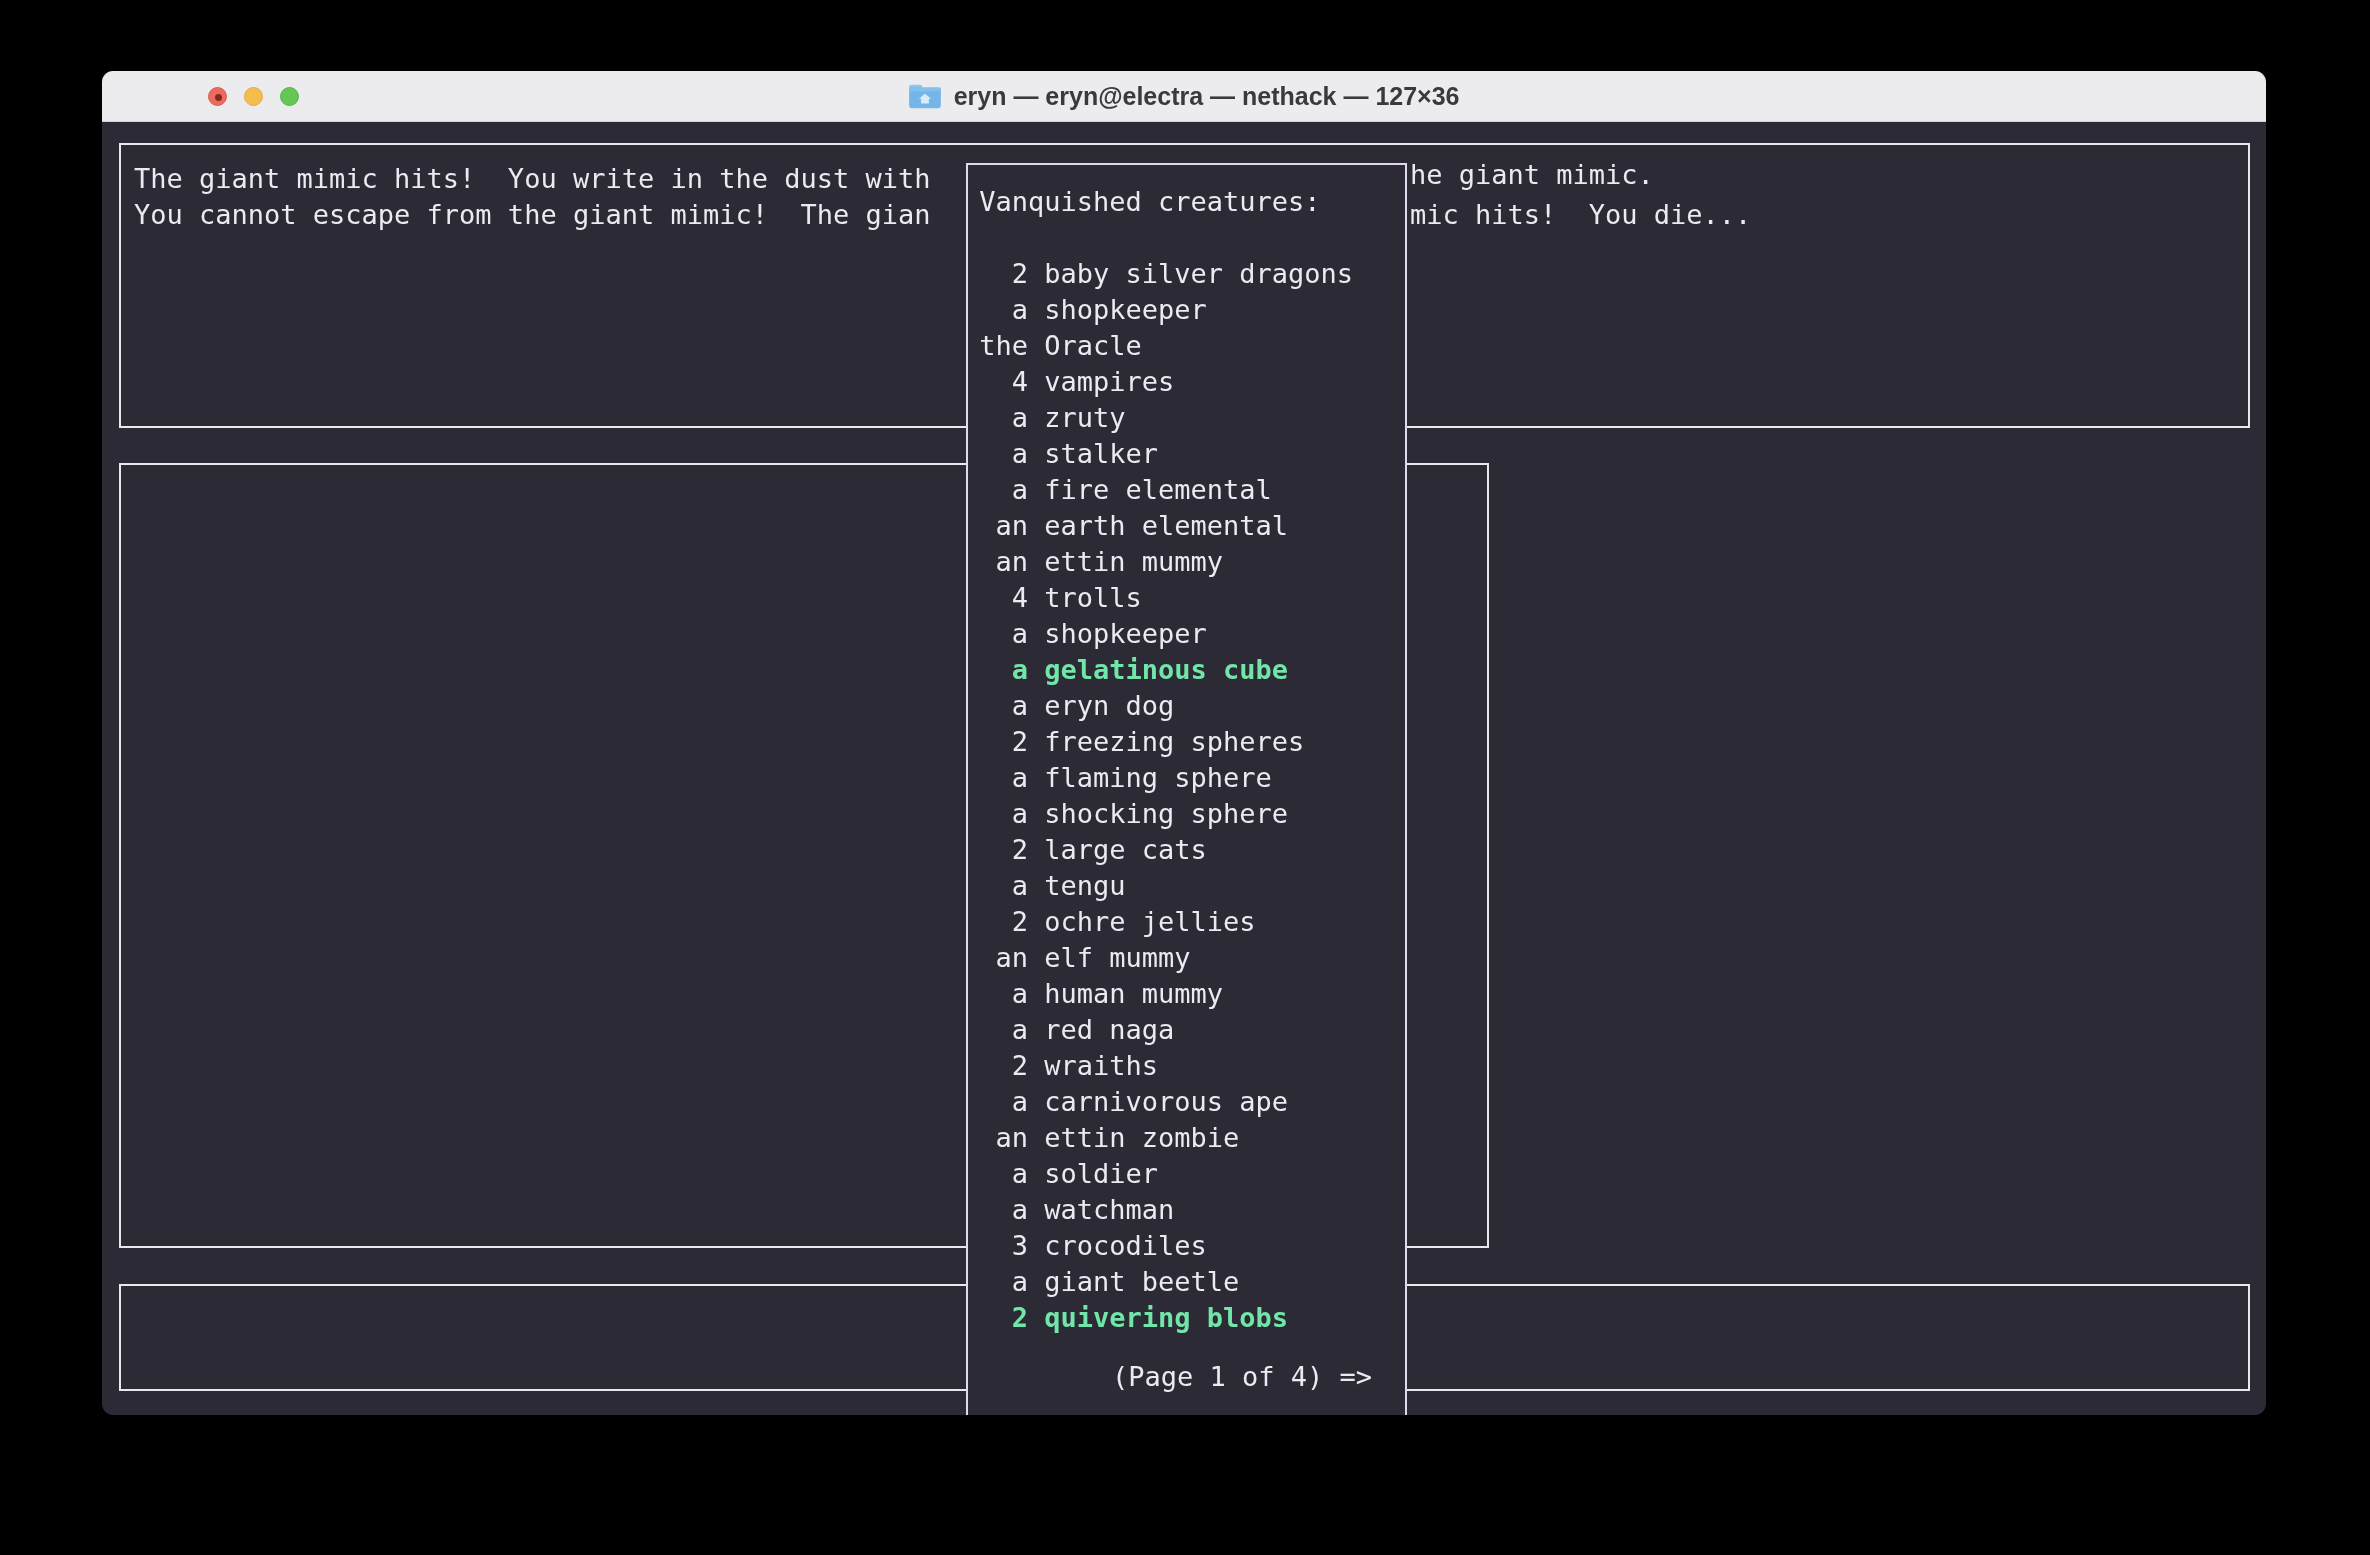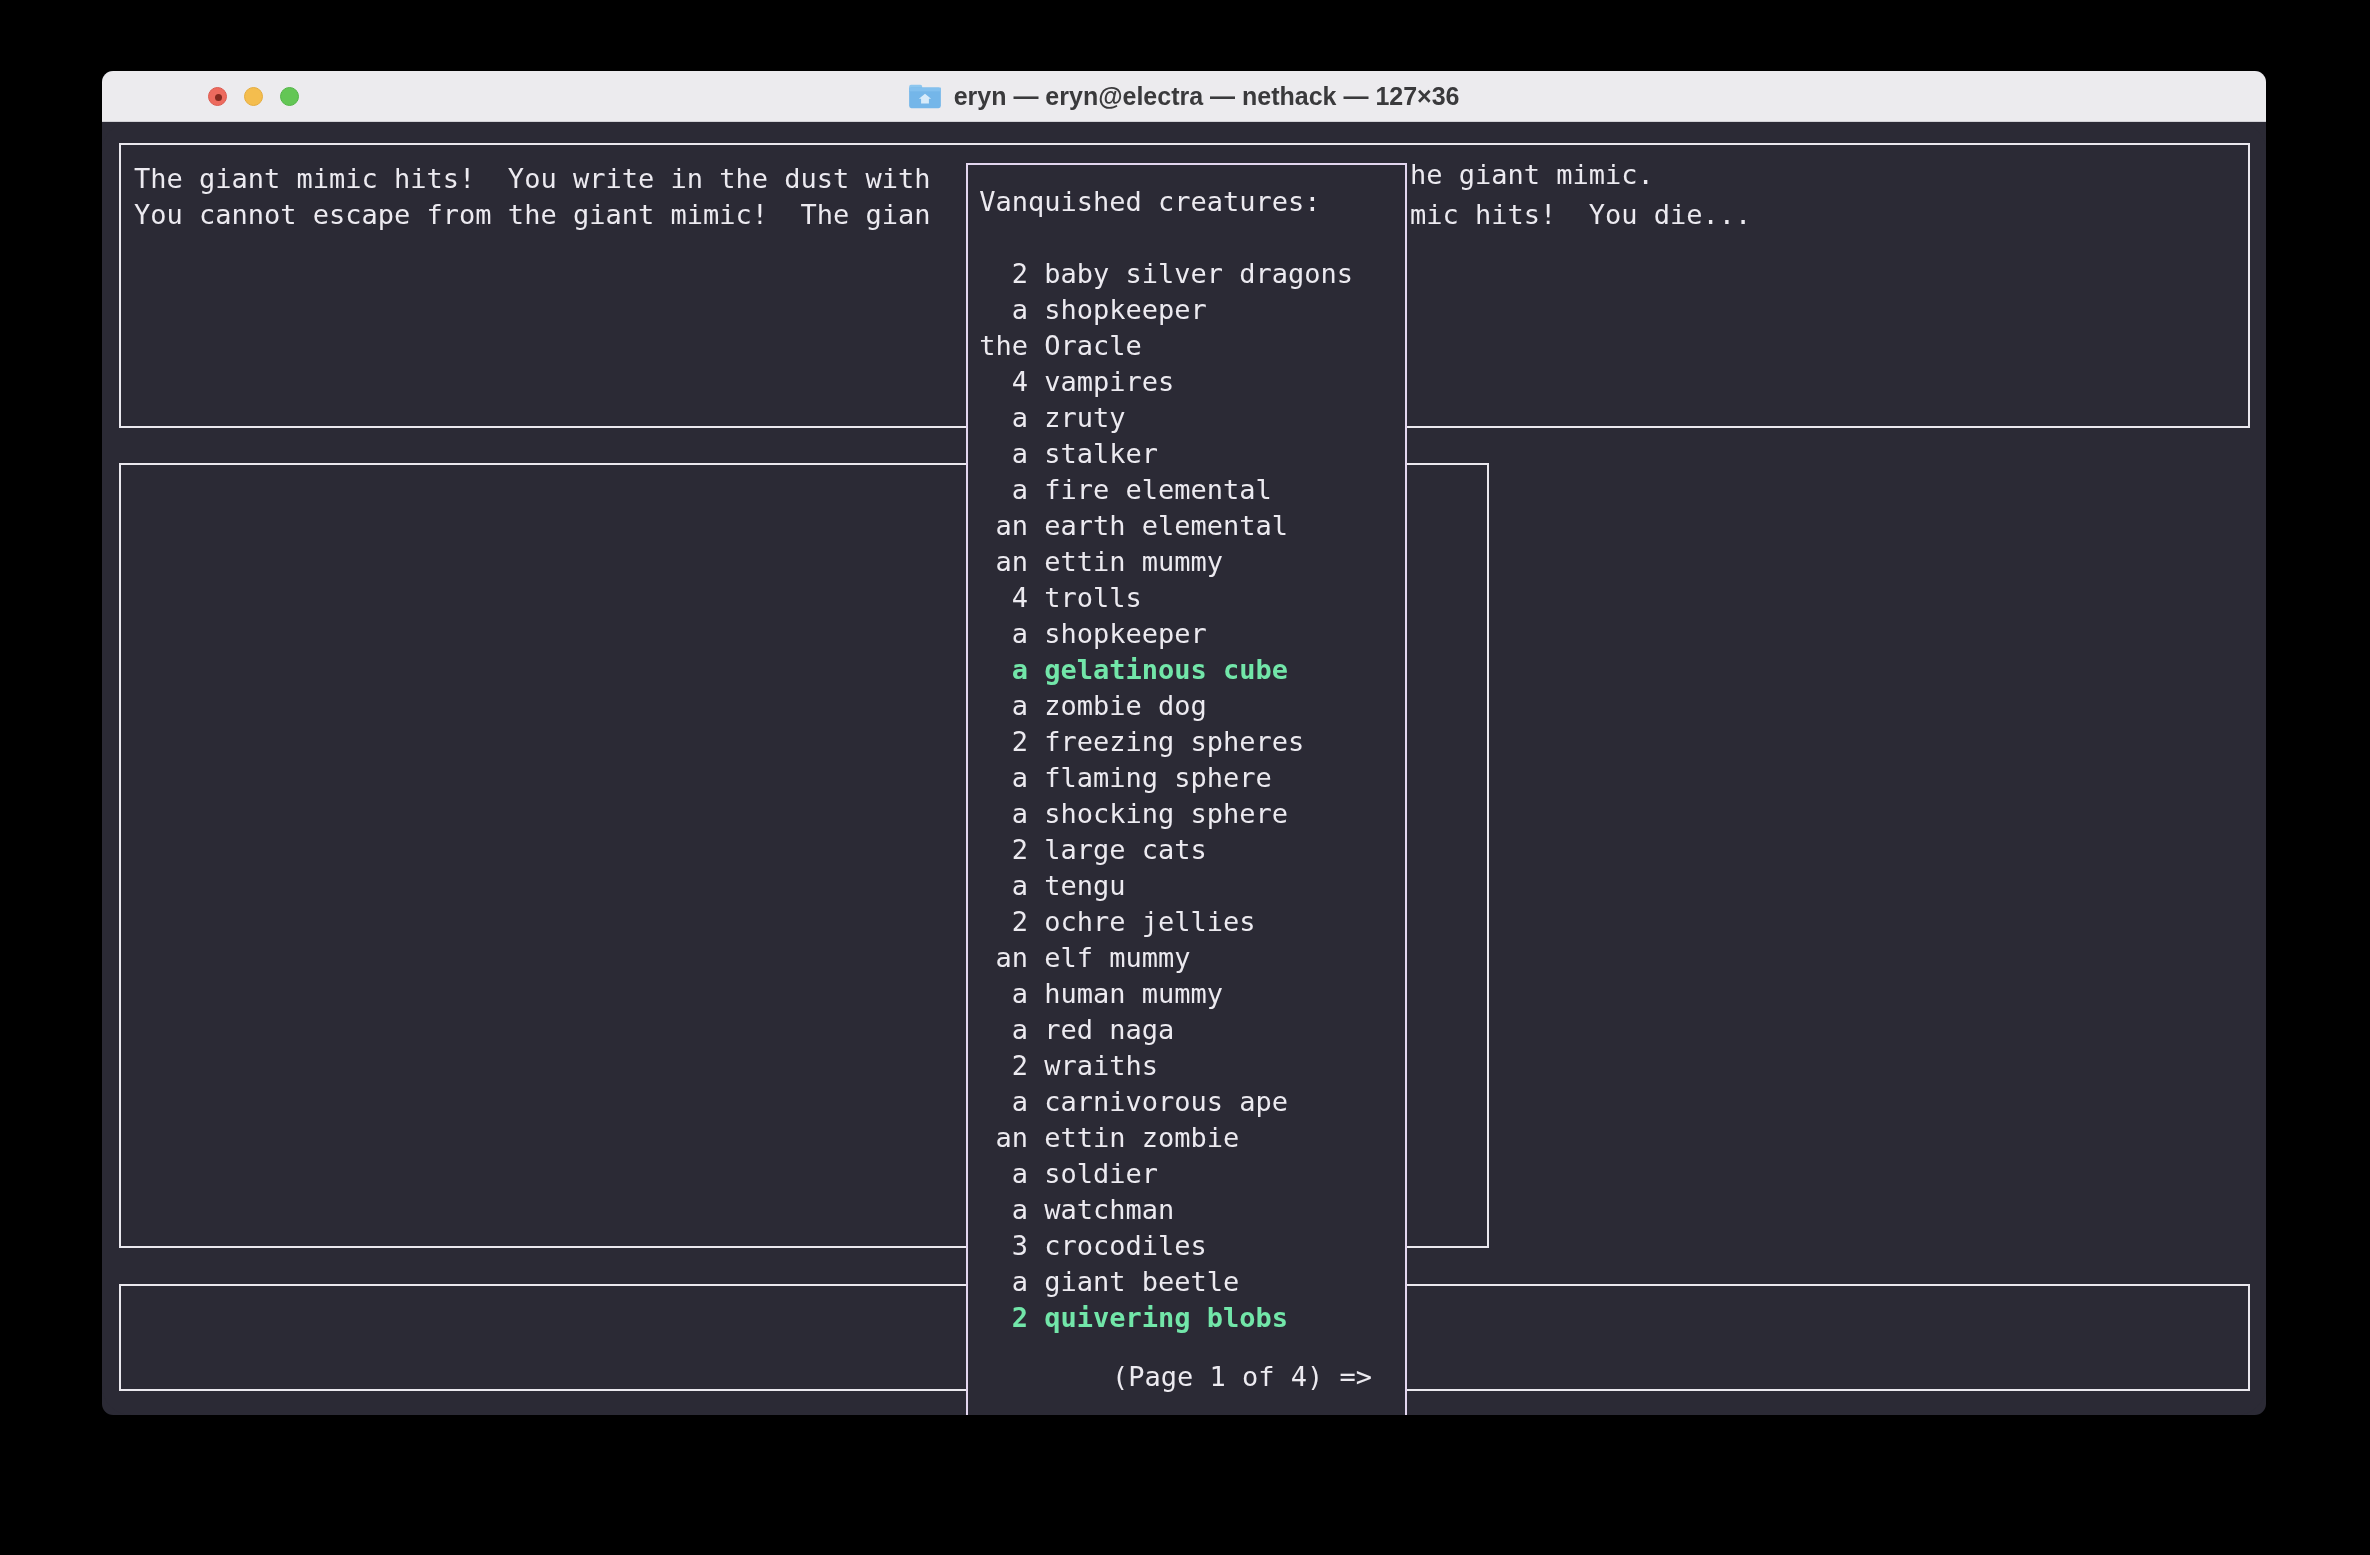--- a/index.html
+++ b/index.html
@@ -111,21 +111,21 @@
             <div class="trow">the Oracle</div>
             <div class="trow">  4 vampires</div>
             <div class="trow">  a zruty</div>
             <div class="trow">  a stalker</div>
             <div class="trow">  a fire elemental</div>
             <div class="trow"> an earth elemental</div>
             <div class="trow"> an ettin mummy</div>
             <div class="trow">  4 trolls</div>
             <div class="trow">  a shopkeeper</div>
             <div class="trow hl">  a gelatinous cube</div>
-            <div class="trow">  a zombie dog</div>
+            <div class="trow">  a eryn dog</div>
             <div class="trow">  2 freezing spheres</div>
             <div class="trow">  a flaming sphere</div>
             <div class="trow">  a shocking sphere</div>
             <div class="trow">  2 large cats</div>
             <div class="trow">  a tengu</div>
             <div class="trow">  2 ochre jellies</div>
             <div class="trow"> an elf mummy</div>
             <div class="trow">  a human mummy</div>
             <div class="trow">  a red naga</div>
             <div class="trow">  2 wraiths</div>

